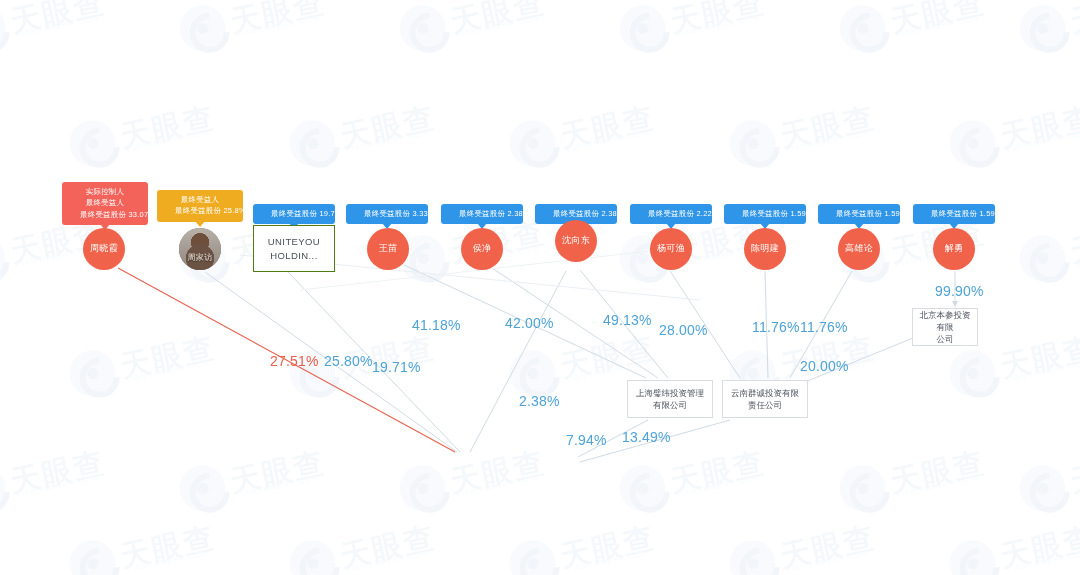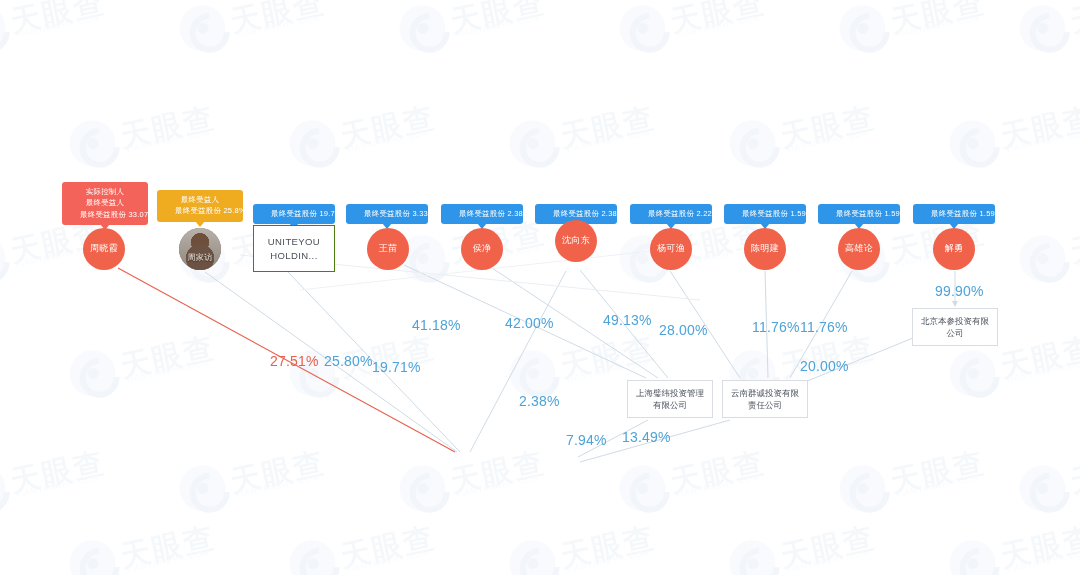--- a/index.html
+++ b/index.html
@@ -470,21 +470,21 @@
   <div class="rect-node grey-border" style="left:627px; top:380px; width:86px; height:38px; flex-direction:column;">
     <span>上海璧纬投资管理</span>
     <span>有限公司</span>
   </div>
 
   <div class="rect-node grey-border" style="left:722px; top:380px; width:86px; height:38px; flex-direction:column;">
     <span>云南群诚投资有限</span>
     <span>责任公司</span>
   </div>
 
-  <div class="rect-node grey-border" style="left:912px; top:308px; width:86px; height:38px; flex-direction:column;">
+  <div class="rect-node grey-border" style="left:912px; top:308px; width:66px; height:38px; flex-direction:column;">
     <span>北京本参投资有限</span>
     <span>公司</span>
   </div>
 
 
   <div id="edge-label-layer">
       <div class="edge-label red" style="left: 270px; top: 353px;">27.51%</div>
       <div class="edge-label" style="left: 324px; top: 353px;">25.80%</div>
       <div class="edge-label" style="left: 372px; top: 359px;">19.71%</div>
       <div class="edge-label" style="left: 412px; top: 317px;">41.18%</div>

